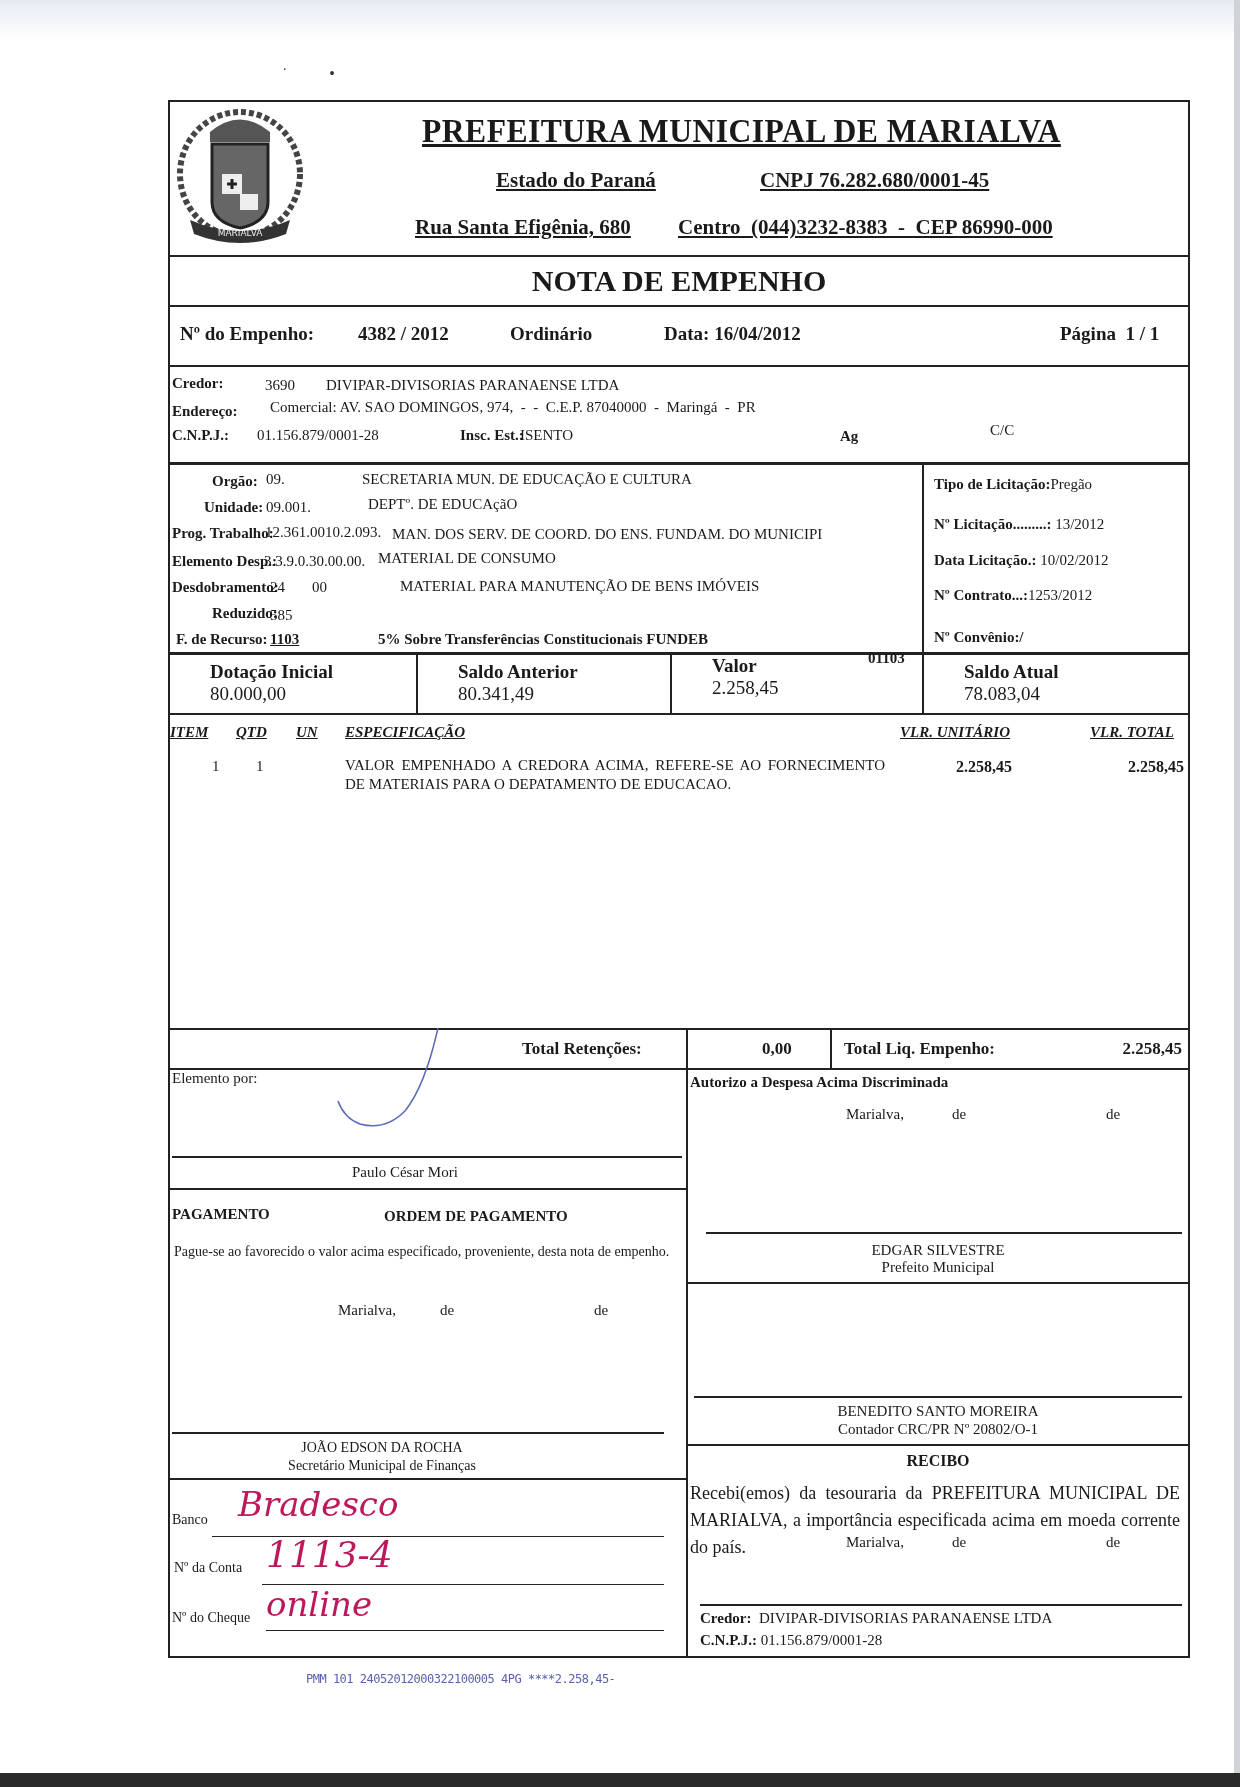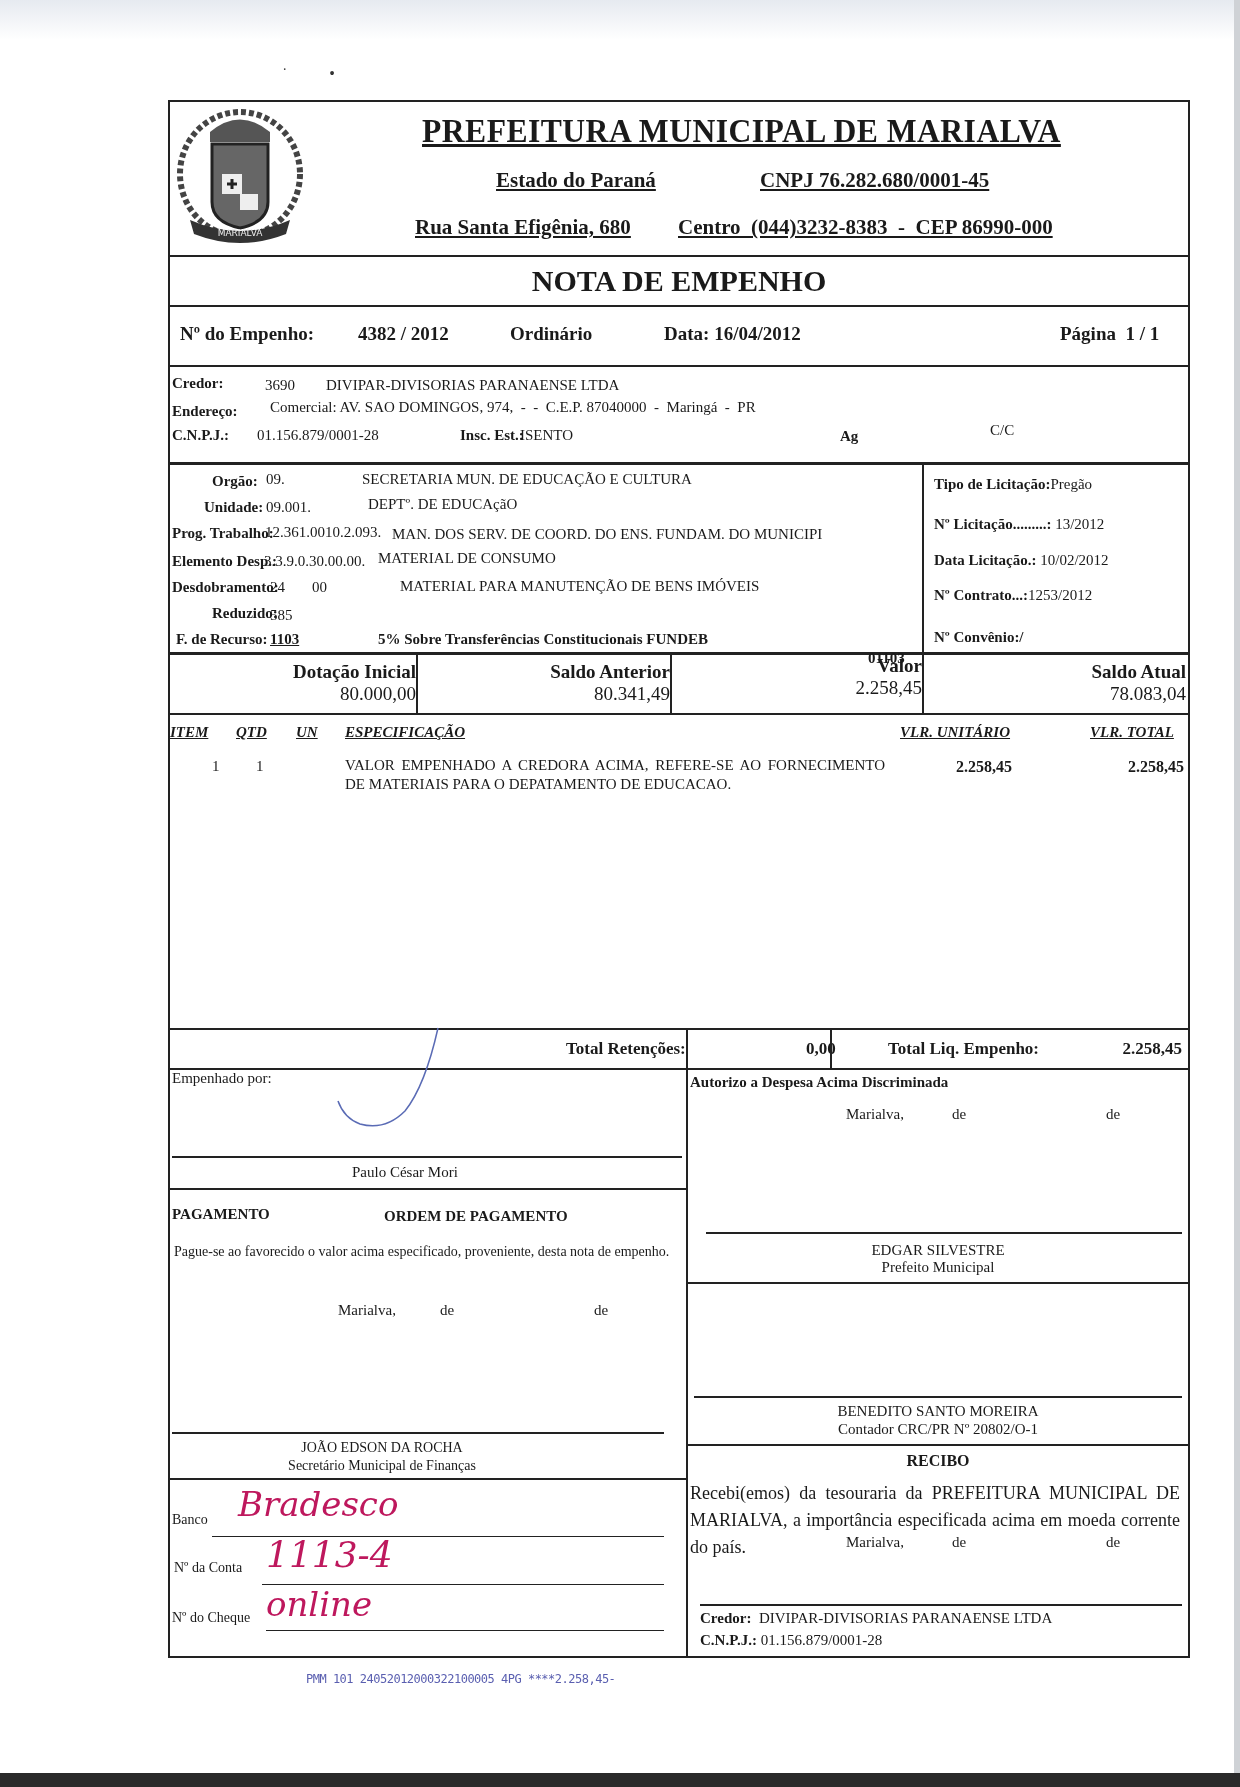--- a/index.html
+++ b/index.html
@@ -21,27 +21,27 @@
   .emp{position:absolute;left:168px;top:305px;width:1018px;height:60px;border:2px solid #222;border-top:none;font-size:19px;font-weight:bold;}
   .emp span{position:absolute;top:18px;}
   .cred{position:absolute;left:168px;top:365px;width:1018px;height:97px;border:2px solid #222;border-top:1px solid #222;font-size:15px;}
   .cred span{position:absolute;}
   .org{position:absolute;left:168px;top:462px;width:1018px;height:190px;border:2px solid #222;border-top:1px solid #222;font-size:15px;}
   .org span{position:absolute;white-space:nowrap;}
   .lbl{font-weight:bold;}
   .vline{position:absolute;background:#222;width:2px;}
   .hline{position:absolute;background:#222;height:2px;}
   .sal{position:absolute;left:168px;top:652px;width:1018px;height:60px;border:2px solid #222;border-top:1px solid #222;}
-  .salc{position:absolute;top:0;height:60px;text-align:right;font-size:19px;}
+  .salc{position:absolute;top:0;height:60px;text-align:left;font-size:19px;padding-left:40px;}
   .salc .h{font-weight:bold;display:block;margin-top:8px;}
   .items{position:absolute;left:168px;top:712px;width:1018px;height:316px;border:2px solid #222;border-top:none;font-size:15px;}
   .items .th{position:absolute;top:12px;font-style:italic;font-weight:bold;text-decoration:underline;font-size:15px;}
   .spec{position:absolute;left:175px;top:44px;width:540px;text-align:justify;line-height:19px;}
   .tot{position:absolute;left:168px;top:1028px;width:1018px;height:38px;border:2px solid #222;border-top:2px solid #222;font-size:17px;font-weight:bold;}
-  .tot span{position:absolute;top:9px;margin-left:44px;}
+  .tot span{position:absolute;top:9px;}
   .lower{position:absolute;left:168px;top:1066px;width:1018px;height:590px;border:2px solid #222;border-top:none;font-size:15px;}
   .lower span{position:absolute;white-space:nowrap;}
   .sig{position:absolute;height:2px;background:#222;}
   .stamp{position:absolute;left:306px;top:1672px;font-family:"DejaVu Sans Mono",monospace;font-size:12px;color:#5a5fb0;letter-spacing:-0.5px;}
   .hand{font-family:"DejaVu Serif",serif;font-style:italic;color:#be185d;}
 </style>
 </head>
 <body>
 
 <div class="topfade"></div>
@@ -169,21 +169,21 @@
   <div class="vline" style="left:516px;top:0;height:38px;"></div>
   <span style="left:592px;">0,00</span>
   <div class="vline" style="left:660px;top:0;height:38px;"></div>
   <span style="left:674px;">Total Liq. Empenho:</span>
   <span style="right:6px;">2.258,45</span>
 </div>
 
 <div class="lower">
   <div class="vline" style="left:516px;top:0;height:590px;"></div>
 
-  <span style="left:2px;top:4px;">Empenhado por:</span>
+  <span style="left:2px;top:4px;">Elemento por:</span>
   <svg style="position:absolute;left:160px;top:-40px;" width="120" height="110">
     <path d="M108 2 Q95 60 75 85 Q55 105 30 98 Q14 92 8 75" fill="none" stroke="#5a6bb5" stroke-width="1.5"></path>
   </svg>
   <div class="sig" style="left:2px;top:90px;width:510px;"></div>
   <span style="left:182px;top:98px;">Paulo César Mori</span>
   <div class="hline" style="left:0;top:122px;width:516px;"></div>
 
   <span class="lbl" style="left:2px;top:140px;">PAGAMENTO</span>
   <span class="lbl" style="left:214px;top:142px;">ORDEM DE PAGAMENTO</span>
   <div style="position:absolute;left:4px;top:176px;width:500px;font-size:14px;line-height:19px;">Pague-se ao favorecido o valor acima especificado, proveniente, desta nota de empenho.</div>

